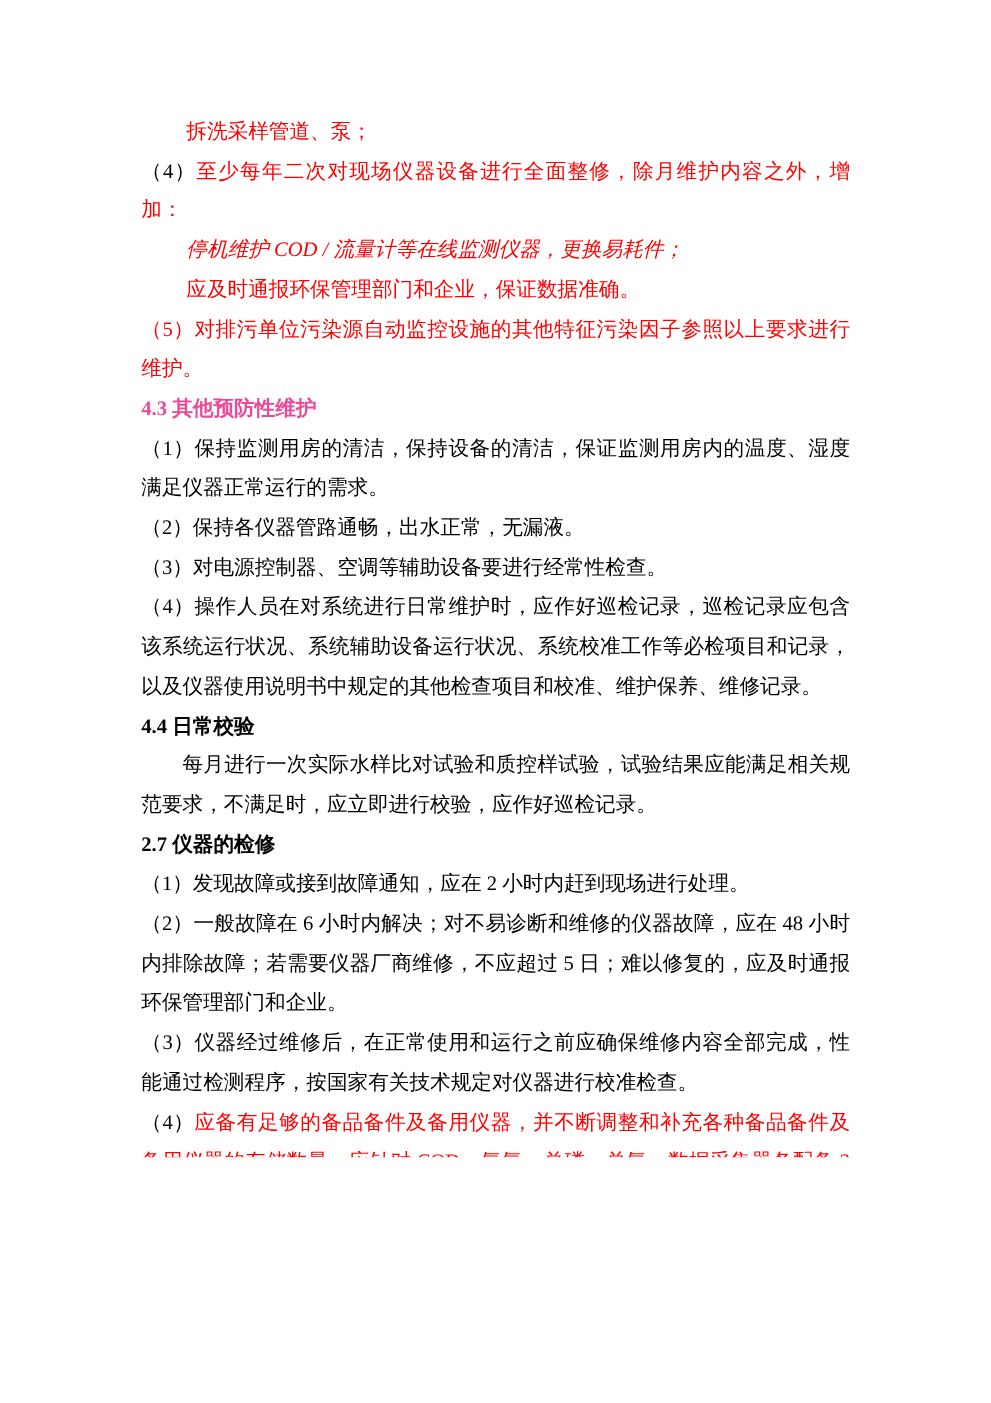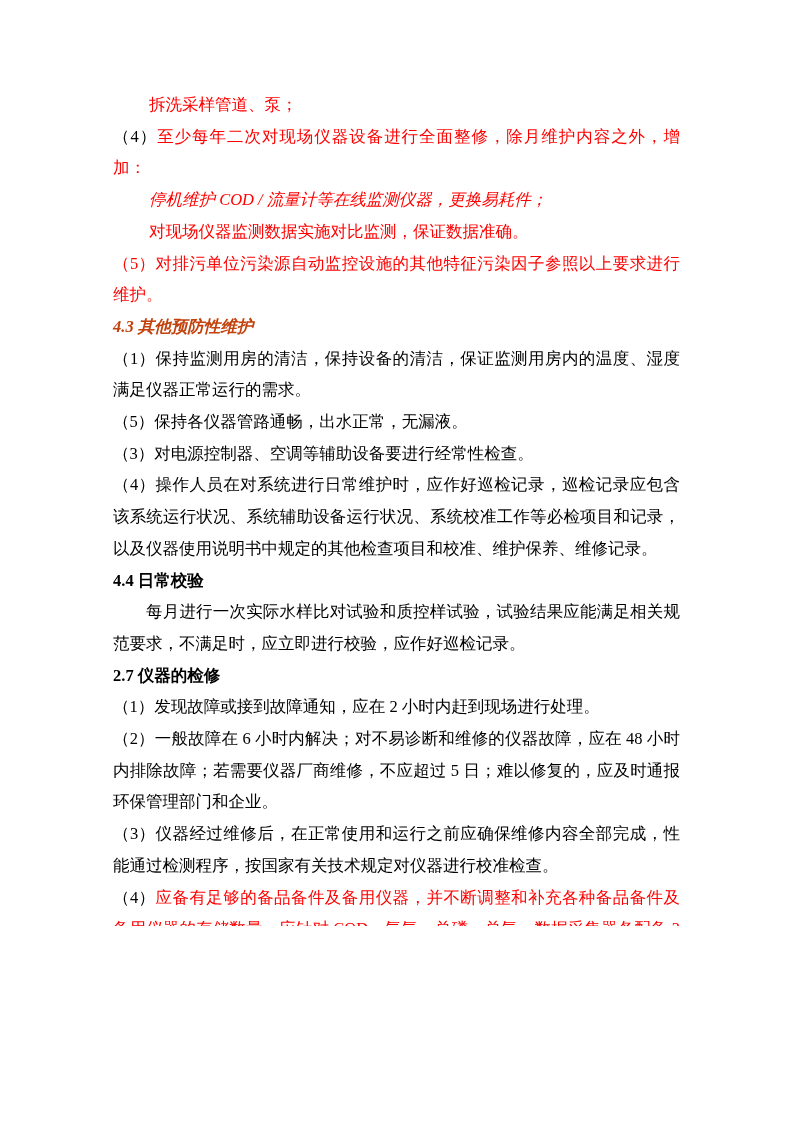--- a/index.html
+++ b/index.html
@@ -40,25 +40,25 @@
   .doc-body span.red   { color: #ff0000; }
 </style>
 </head>
 <body>
 
 <div class="page" style="background: rgb(255, 255, 255); color: rgb(0, 0, 0);">
   <div class="doc-body" id="doc-body">
       <p class="sub"><span class="red" style="color: rgb(255, 0, 0);">拆洗采样管道、泵；</span></p>
       <p class="item"><span class="black" style="color: rgb(0, 0, 0);">（4）</span><span class="red" style="color: rgb(255, 0, 0);">至少每年二次对现场仪器设备进行全面整修，除月维护内容之外，增加：</span></p>
       <p class="sub"><span class="red" style="color: rgb(255, 0, 0); font-style: italic;">停机维护 COD / 流量计等在线监测仪器，更换易耗件；</span></p>
-      <p class="sub"><span class="red" style="color: rgb(255, 0, 0);">对现场仪器监测数据实施对比监测，保证数据准确。</span></p>
+      <p class="sub"><span class="red" style="color: rgb(255, 0, 0);">应及时通报环保管理部门和企业，保证数据准确。</span></p>
       <p class="item"><span class="red" style="color: rgb(255, 0, 0);">（5）对排污单位污染源自动监控设施的其他特征污染因子参照以上要求进行维护。</span></p>
-      <p class="heading"><span class="black" style="color: #c2410c; font-style: italic;">4.3 其他预防性维护</span></p>
+      <p class="heading"><span class="black" style="color: #ec4899;">4.3 其他预防性维护</span></p>
       <p class="item"><span class="black" style="color: rgb(0, 0, 0);">（1）保持监测用房的清洁，保持设备的清洁，保证监测用房内的温度、湿度满足仪器正常运行的需求。</span></p>
-      <p class="item"><span class="black" style="color: rgb(0, 0, 0);">（5）保持各仪器管路通畅，出水正常，无漏液。</span></p>
+      <p class="item"><span class="black" style="color: rgb(0, 0, 0);">（2）保持各仪器管路通畅，出水正常，无漏液。</span></p>
       <p class="item"><span class="black" style="color: rgb(0, 0, 0);">（3）对电源控制器、空调等辅助设备要进行经常性检查。</span></p>
       <p class="item"><span class="black" style="color: rgb(0, 0, 0);">（4）操作人员在对系统进行日常维护时，应作好巡检记录，巡检记录应包含该系统运行状况、系统辅助设备运行状况、系统校准工作等必检项目和记录，以及仪器使用说明书中规定的其他检查项目和校准、维护保养、维修记录。</span></p>
       <p class="heading"><span class="black" style="color: rgb(0, 0, 0);">4.4 日常校验</span></p>
       <p class="indent"><span class="black" style="color: rgb(0, 0, 0);">每月进行一次实际水样比对试验和质控样试验，试验结果应能满足相关规范要求，不满足时，应立即进行校验，应作好巡检记录。</span></p>
       <p class="heading"><span class="black" style="color: rgb(0, 0, 0);">2.7 仪器的检修</span></p>
       <p class="item"><span class="black" style="color: rgb(0, 0, 0);">（1）发现故障或接到故障通知，应在 2 小时内赶到现场进行处理。</span></p>
       <p class="item"><span class="black" style="color: rgb(0, 0, 0);">（2）一般故障在 6 小时内解决；对不易诊断和维修的仪器故障，应在 48 小时内排除故障；若需要仪器厂商维修，不应超过 5 日；难以修复的，应及时通报环保管理部门和企业。</span></p>
       <p class="item"><span class="black" style="color: rgb(0, 0, 0);">（3）仪器经过维修后，在正常使用和运行之前应确保维修内容全部完成，性能通过检测程序，按国家有关技术规定对仪器进行校准检查。</span></p>
       <p class="item"><span class="black" style="color: rgb(0, 0, 0);">（4）</span><span class="red" style="color: rgb(255, 0, 0);">应备有足够的备品备件及备用仪器，并不断调整和补充各种备品备件及备用仪器的存储数量，应针对 COD、氨氮、总磷、总氮、数据采集器各配备 3 台整机应急设备。若判断设备故障在 5 个工作日内无法排除，则安装备用设备进行应急。</span></p>
       <p class="heading"><span class="black" style="color: rgb(0, 0, 0);">4.7 技术档案</span></p>

